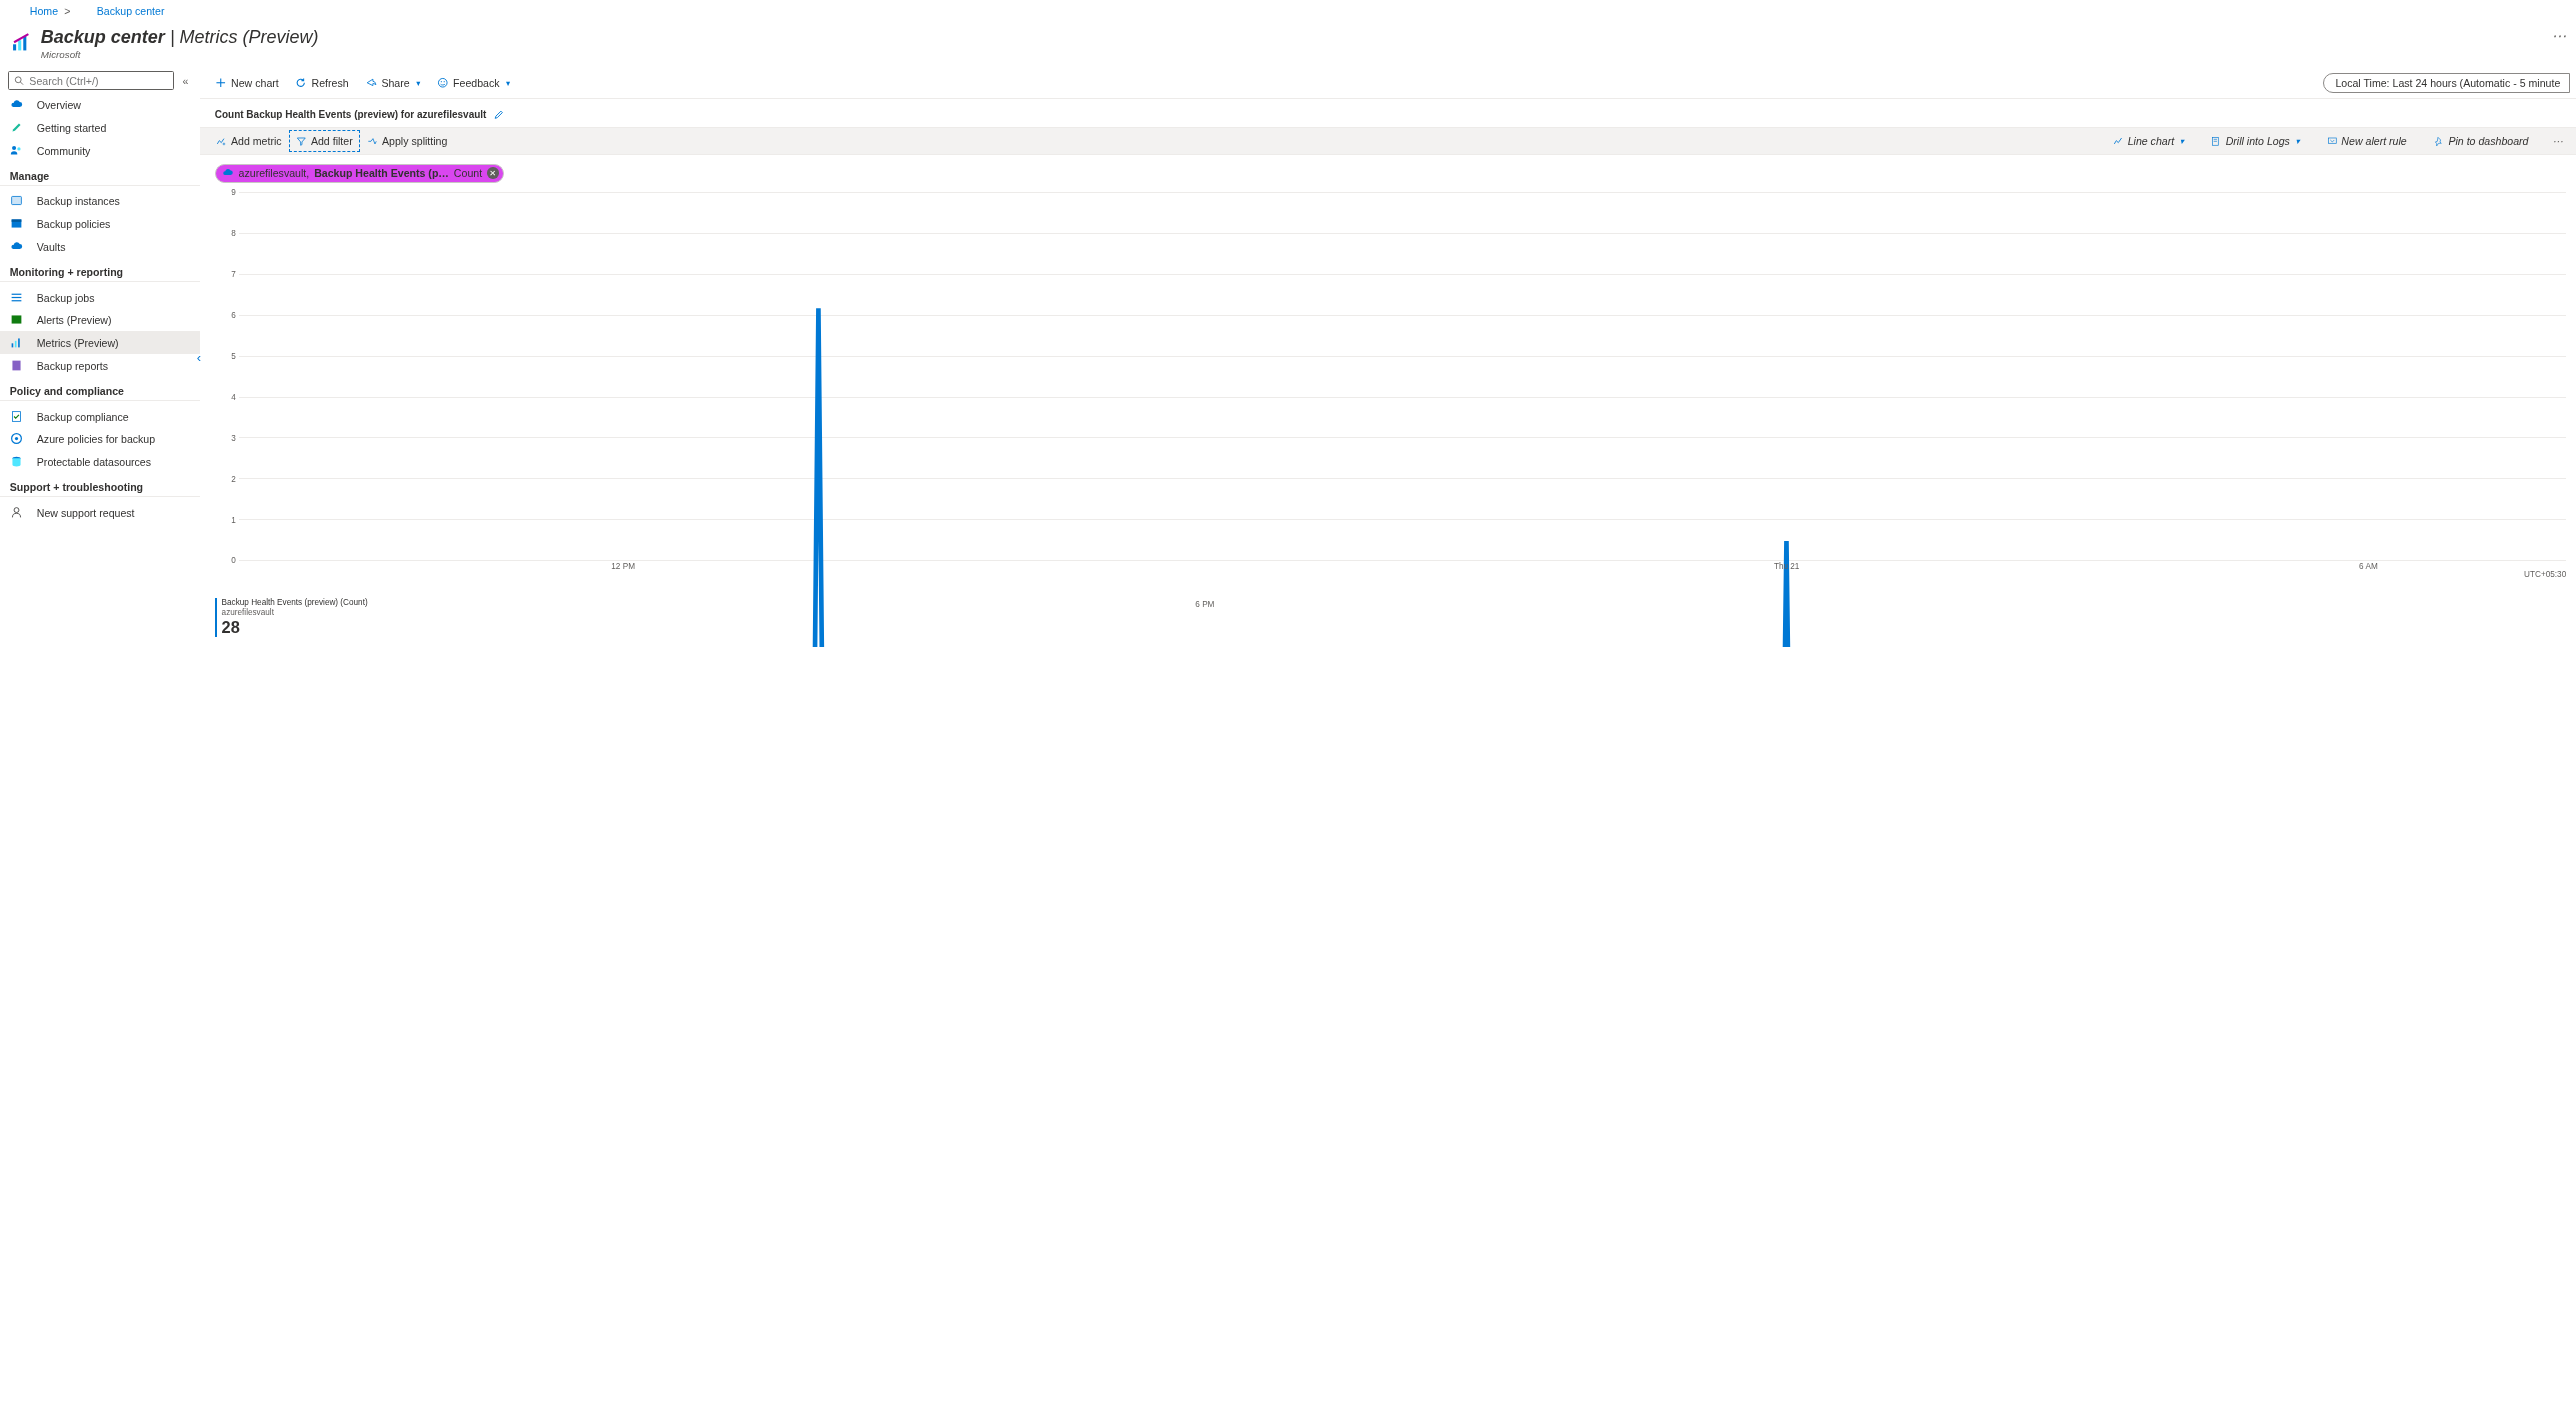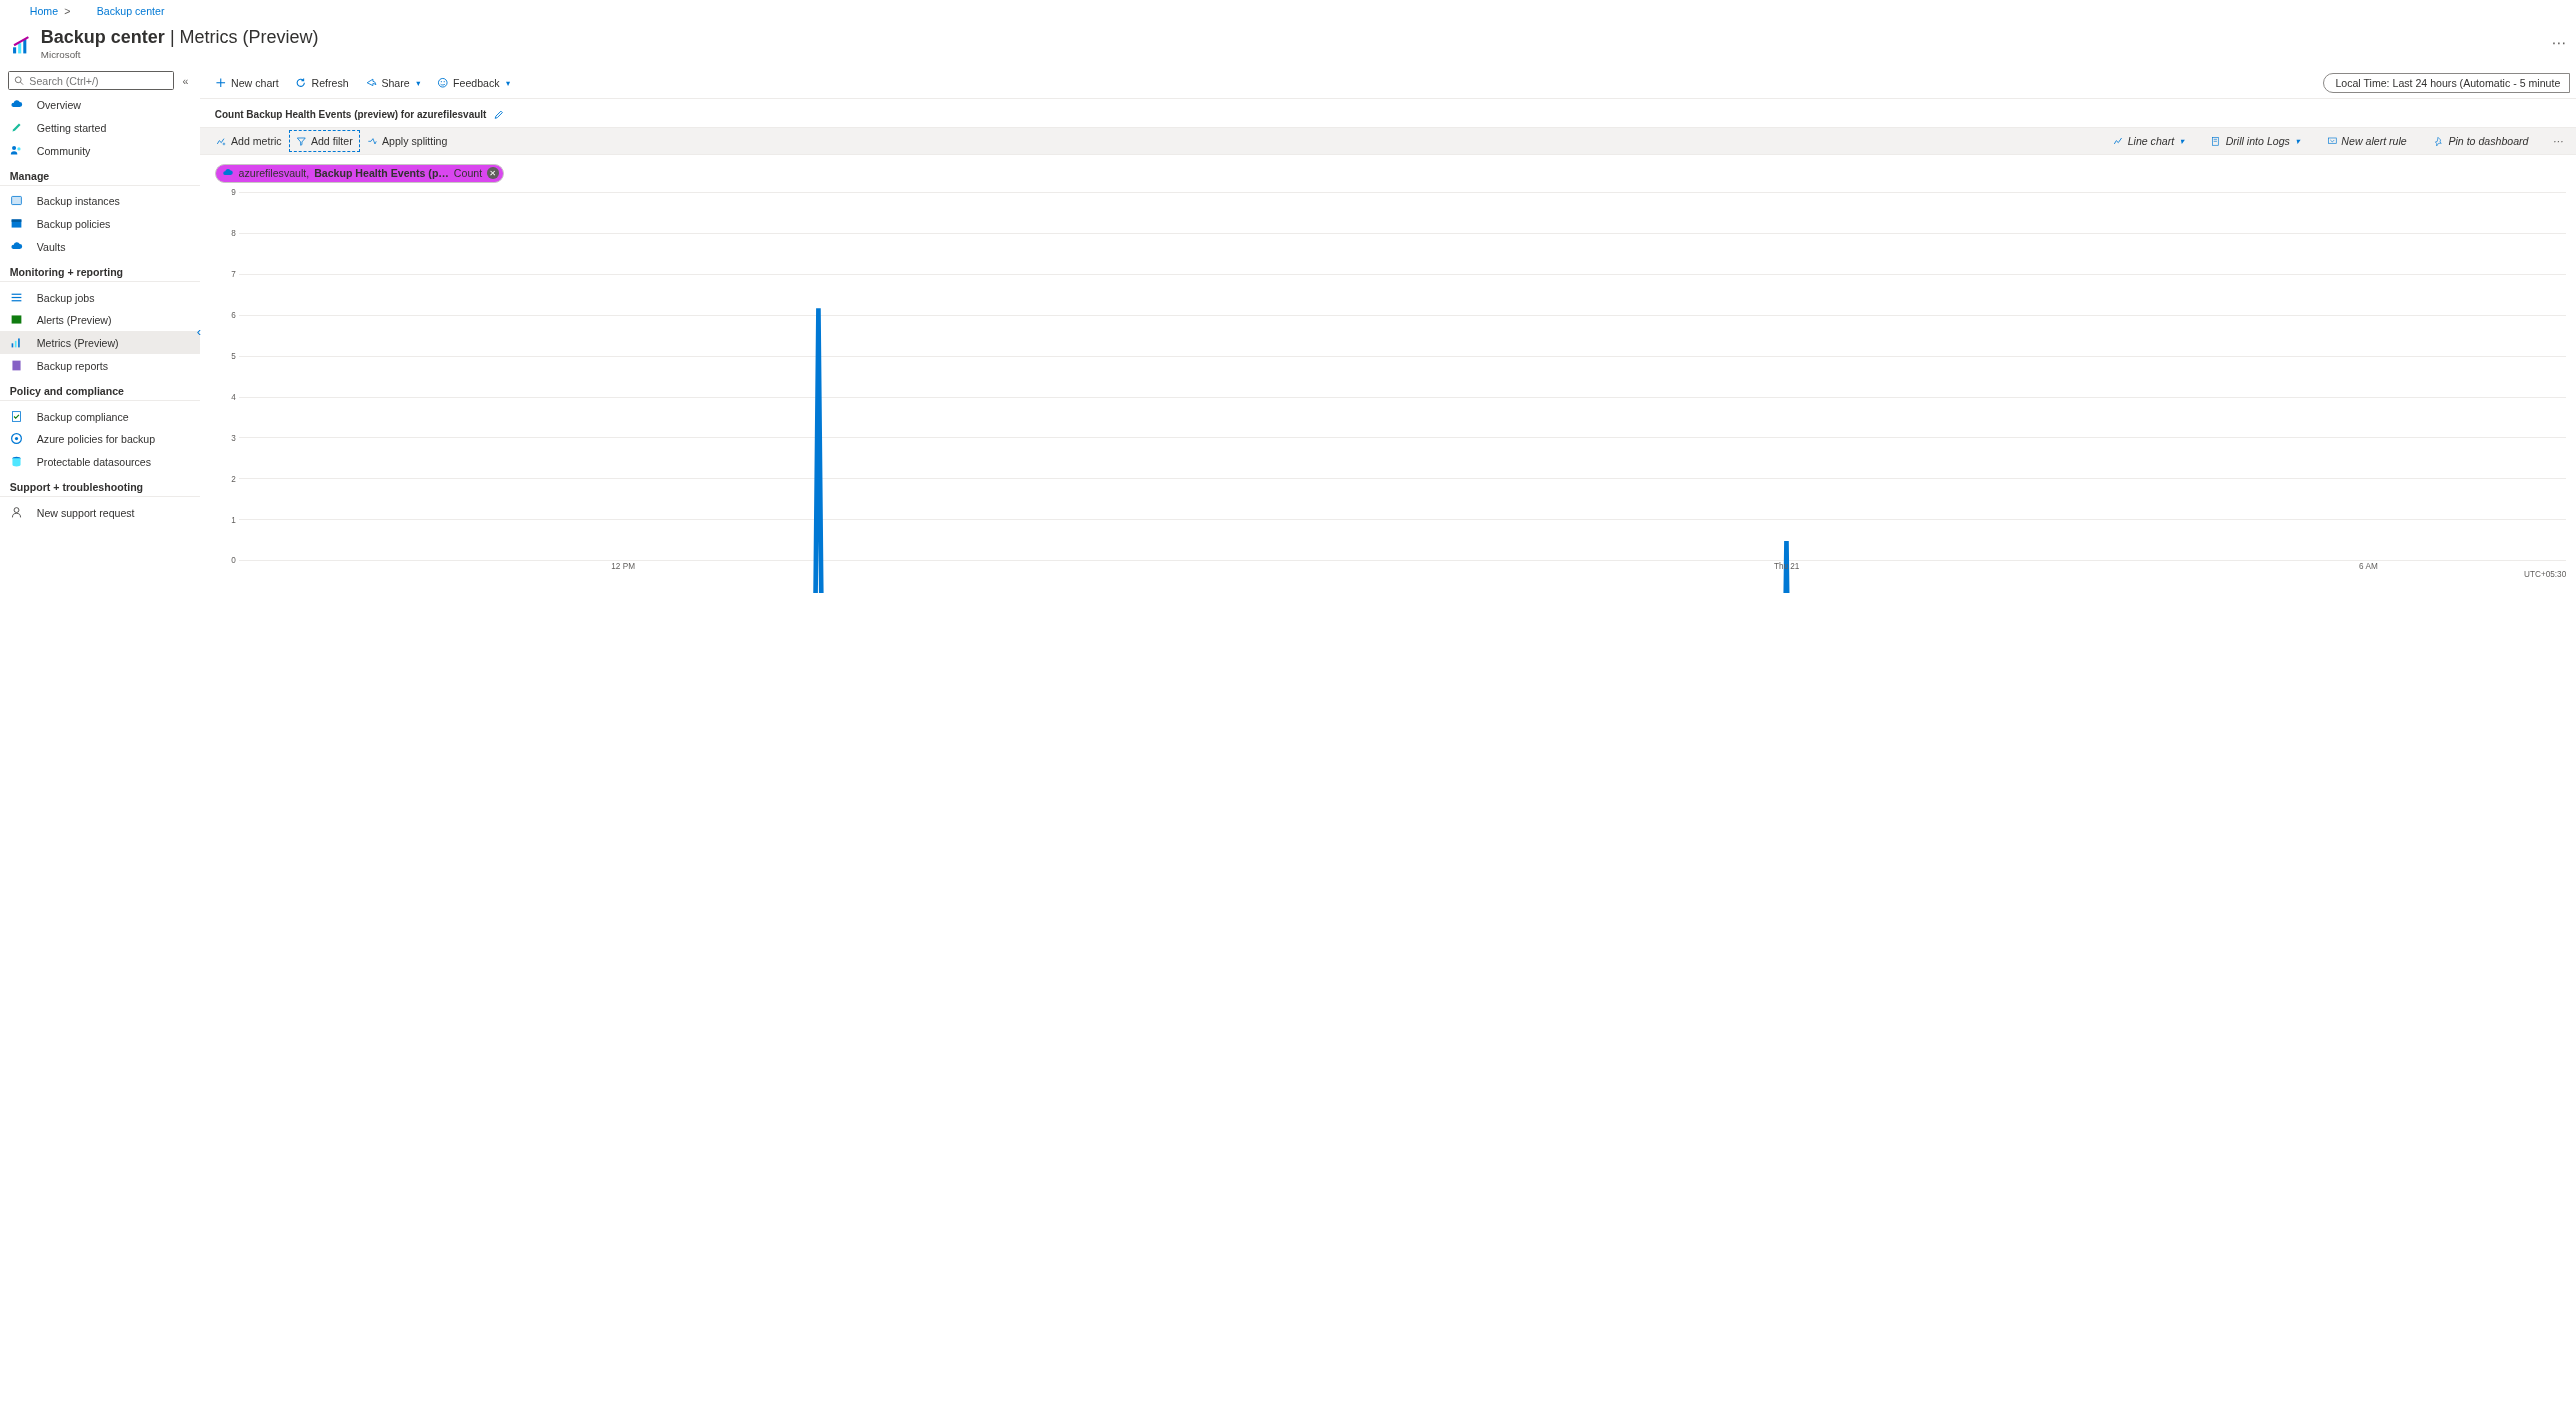--- a/index.html
+++ b/index.html
@@ -2,21 +2,21 @@
 <html style="font-size:13px"><head>
 <meta charset="utf-8">
 <style>
 * { box-sizing: border-box; margin: 0; padding: 0; }
 body { font-family: "Segoe UI", -apple-system, sans-serif; font-size: 10.6px; color: #323130; background: #fff; }
 a { color: #0078d4; text-decoration: none; cursor: pointer; margin-left: 20px; }
 
 .breadcrumb { padding: 4.9px 9.8px; font-size: 10.6px; }
 .breadcrumb .sep { color: #605e5c; margin: 0 3.3px; }
 
-.header { display: flex; align-items: center; padding: 4.9px 9.8px 8.2px 9.8px; }
+.header { display: flex; align-items: flex-start; padding: 4.9px 9.8px 8.2px 9.8px; font-style: italic; }
 .header .icon-wrap { width: 24.5px; height: 24.5px; margin-right: 6.5px; margin-top: 3.3px; }
 .header .title-block { flex: 1; }
 .header h1 { font-size: 18px; font-weight: 600; color: #323130; }
 .header h1 .thin { font-weight: 400; }
 .header .sub { font-size: 9.8px; color: #605e5c; margin-top: 1px; }
 .header .more { color: #605e5c; margin-left: 11.5px; font-size: 14.7px; line-height: 18px; cursor: pointer; }
 
 .layout { display: flex; }
 .sidebar { width: 200px; flex-shrink: 0; padding-bottom: 16.4px; }
 .search-row { display: flex; align-items: center; padding: 3.3px 8.2px; gap: 4.9px; }
@@ -362,15 +362,22 @@
       <div class="x-axis" id="x-axis">
           <div class="x-tick" style="left: 16.5%;">12 PM</div>
           <div class="x-tick" style="left: 41.5%; margin-top: 38px;">6 PM</div>
           <div class="x-tick" style="left: 66.5%;">Thu 21</div>
           <div class="x-tick" style="left: 91.5%;">6 AM</div>
         </div>
       <div class="tz-label">UTC+05:30</div>
     </div>
 
     
+    <div class="legend">
+      <div>
+        <div class="lg-text">Backup Health Events (preview) (Count)</div>
+        <div class="lg-text" style="color:#605e5c">azurefilesvault</div>
+        <div class="lg-val">28</div>
+      </div>
+    </div>
   </div>
 </div>
 
 
 </body></html>

